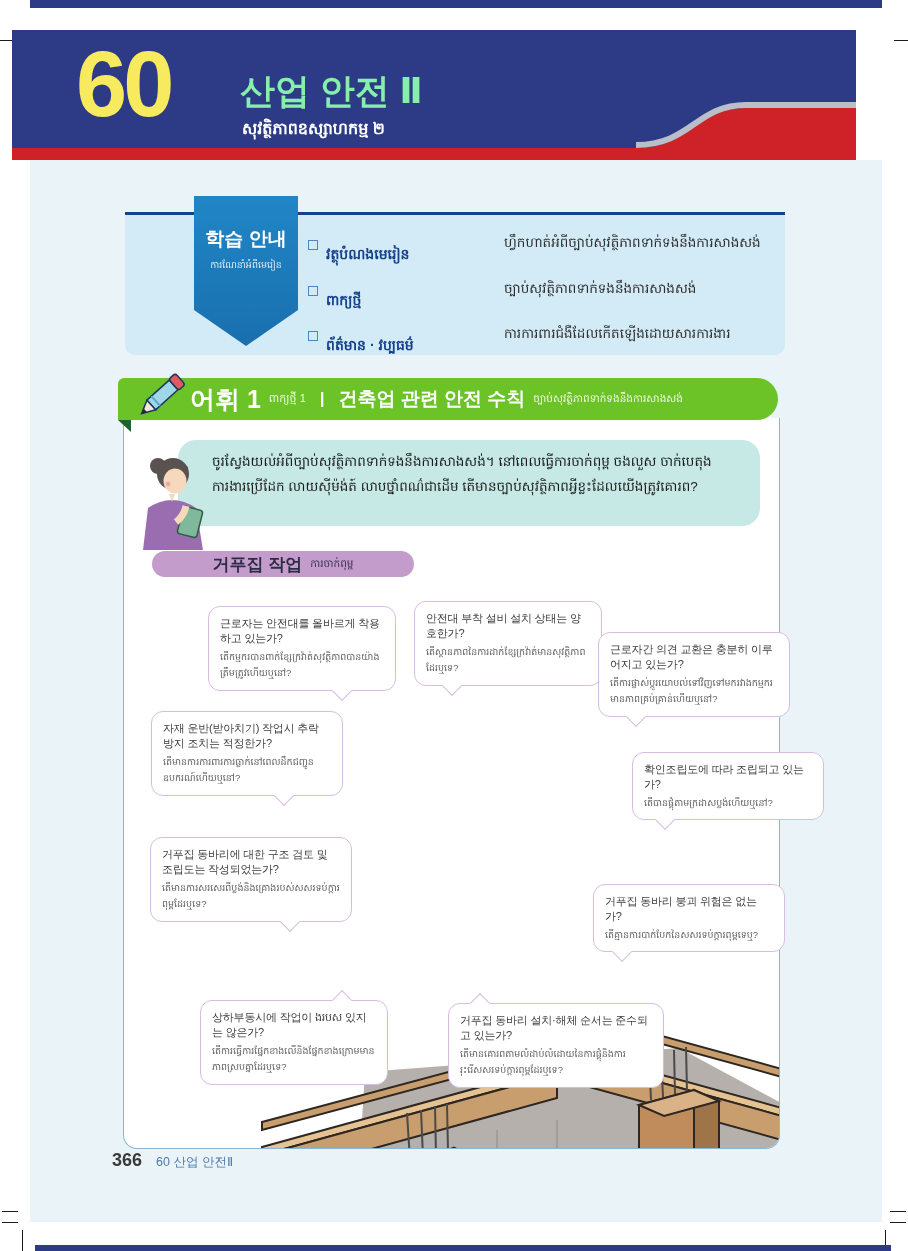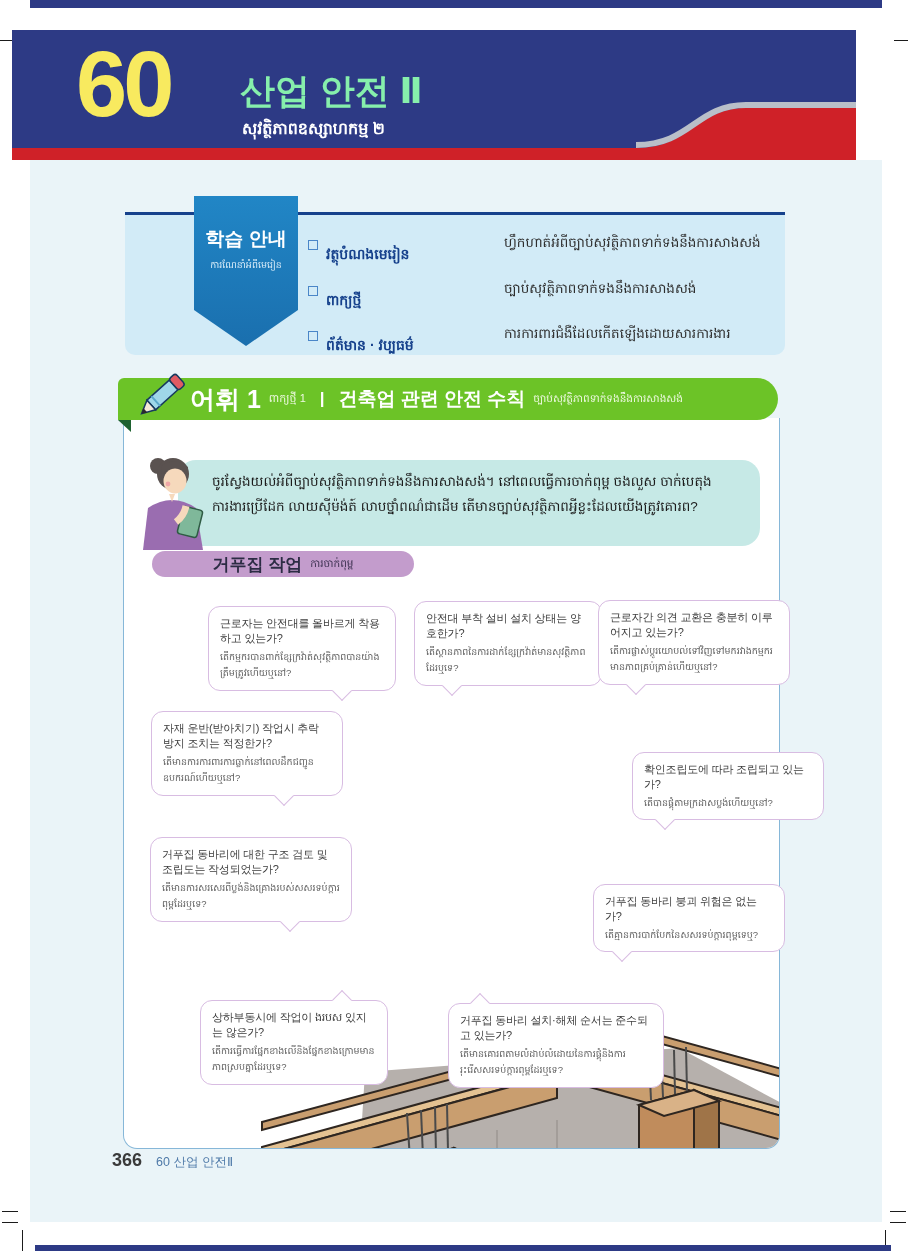--- a/index.html
+++ b/index.html
@@ -41,42 +41,42 @@
   .vocab-sec-ko{margin-left:72px;font-size:25px;font-weight:700;color:#ffffff;}
   .vocab-sec-km{margin-left:8px;font-size:11px;color:#eefae2;}
   .vocab-div{margin:0 14px;font-size:17px;font-weight:700;color:#ffffff;}
   .vocab-topic-ko{font-size:19px;font-weight:700;color:#ffffff;}
   .vocab-topic-km{margin-left:8px;font-size:10.5px;color:#eefae2;}
 
   
   .content-box{position:absolute;left:123px;top:418px;width:655px;height:730px;background:#ffffff;border:1.5px solid #86b7d8;border-top:none;border-radius:0 0 14px 14px;overflow:hidden;}
 
   
-  .intro-bubble{position:absolute;left:178px;top:440px;width:582px;height:86px;background:#c6e9e6;border-radius:18px;z-index:6;margin-top:20px;}
+  .intro-bubble{position:absolute;left:178px;top:440px;width:582px;height:86px;background:#c6e9e6;border-radius:18px;z-index:6;}
   .intro-text{position:absolute;left:34px;right:18px;top:10px;font-size:13.5px;color:#1c1c1c;line-height:1.85;}
   .avatar{position:absolute;left:136px;top:452px;z-index:7;}
 
   
   .pill{position:absolute;left:152px;top:551px;width:262px;height:26px;background:#c39ccc;border-radius:17px;display:flex;align-items:center;justify-content:center;z-index:6;}
   .pill-ko{font-size:17px;font-weight:700;color:#2c2c44;}
   .pill-km{margin-left:8px;font-size:10.5px;color:#3c3050;}
 
   
   .illu{position:absolute;left:123px;top:592px;z-index:1;}
 
   
   .bubble{position:absolute;background:#ffffff;border:1.5px solid #d8bce2;border-radius:12px;padding:9px 11px 8px 11px;z-index:8;}
   .bubble::after{content:"";position:absolute;width:13px;height:13px;background:#ffffff;transform:rotate(45deg);}
   .tail-b::after{bottom:-8px;border-right:1.5px solid #d8bce2;border-bottom:1.5px solid #d8bce2;}
   .tail-t::after{top:-8px;border-left:1.5px solid #d8bce2;border-top:1.5px solid #d8bce2;}
   .ko{display:block;font-size:11px;color:#3d3d3d;line-height:1.38;letter-spacing:-0.2px;}
   .km{display:block;margin-top:3px;font-size:9.5px;color:#5f5f5f;line-height:1.7;}
   .b1{left:208px;top:606px;width:164px;}  .b1::after{left:68%;}
   .b2{left:414px;top:601px;width:164px;}  .b2::after{left:16%;}
-  .b3{left:598px;top:600px;width:168px;}  .b3::after{left:16%;}
+  .b3{left:598px;top:632px;width:168px;}  .b3::after{left:16%;}
   .b4{left:151px;top:711px;width:168px;}  .b4::after{left:66%;}
   .b5{left:596px;top:752px;width:168px;margin-left:36px;}  .b5::after{left:13%;}
   .b6{left:150px;top:837px;width:178px;}  .b6::after{left:66%;}
   .b7{left:593px;top:884px;width:168px;}  .b7::after{left:11%;}
   .b8{left:200px;top:1000px;width:164px;} .b8::after{left:72%;}
   .b9{left:448px;top:1003px;width:192px;} .b9::after{left:11%;}
 
   
   .footer{position:absolute;left:112px;top:1150px;display:flex;align-items:baseline;z-index:6;}
   .page-num{font-size:18px;font-weight:700;color:#3a3a3a;}

